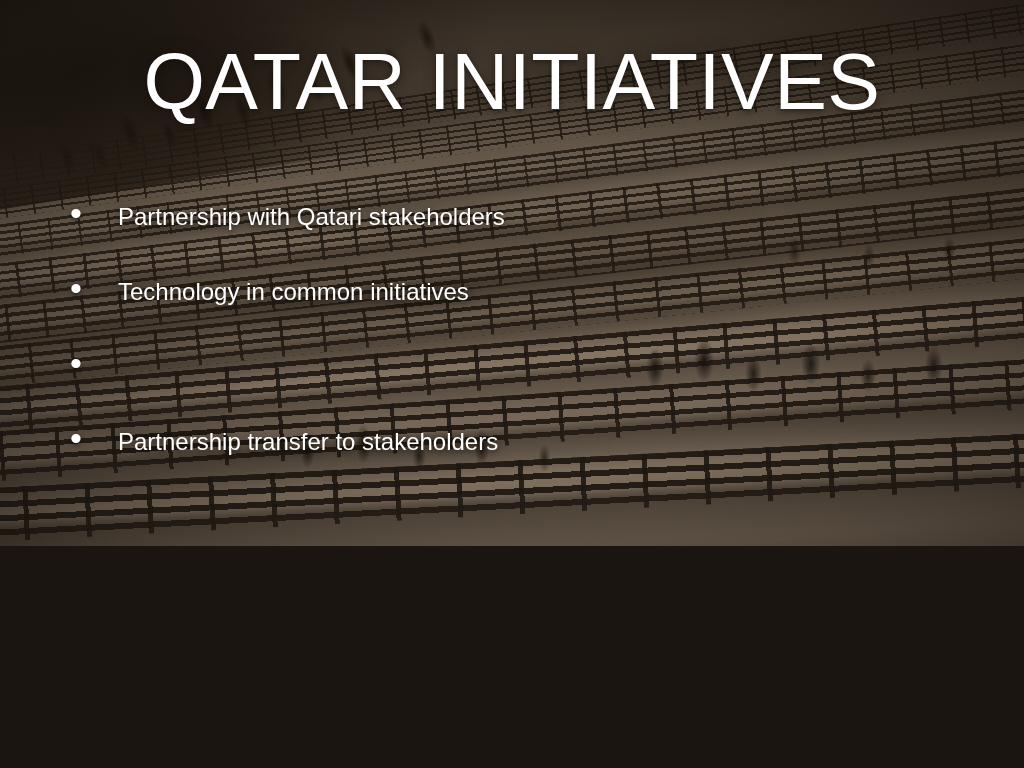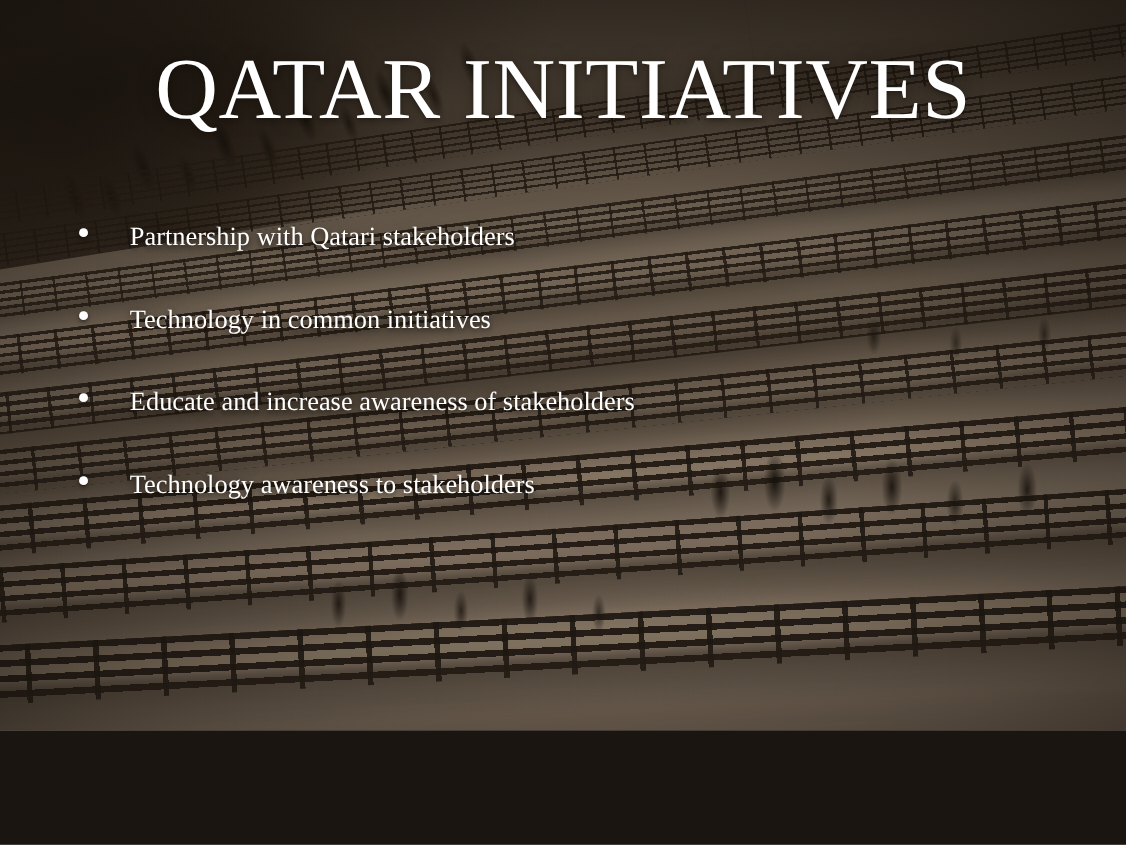--- a/index.html
+++ b/index.html
@@ -4,24 +4,24 @@
 <title>Qatar Initiatives Slide</title>
 <style>
   html, body {
     margin: 0;
     padding: 0;
     background: #1a1510;
   }
   #slide {
     position: relative;
     width: 1024px;
-    height: 664px;
+    height: 546px;
     overflow: hidden;
     background: #5b5046;
-    font-family: Liberation Serif, serif;
+    font-family: Liberation Sans, sans-serif;
     user-select: none;
   }
 
   
   #photo {
     position: absolute;
     inset: 0;
     overflow: hidden;
   }
 
@@ -292,23 +292,22 @@
         <span class="bullet-text">Partnership with Qatari stakeholders</span>
       </div>
 
       <div class="bullet-row">
         <span class="bullet-dot">•</span>
         <span class="bullet-text">Technology in common initiatives</span>
       </div>
 
       <div class="bullet-row">
         <span class="bullet-dot">•</span>
-        <span class="bullet-text">Educate and increase awareness of stakeholders</span>
       </div>
 
       <div class="bullet-row">
         <span class="bullet-dot">•</span>
-        <span class="bullet-text">Technology awareness to stakeholders</span>
+        <span class="bullet-text">Partnership transfer to stakeholders</span>
       </div>
 
     </div>
   </div>
 </div>
 
 </body></html>

